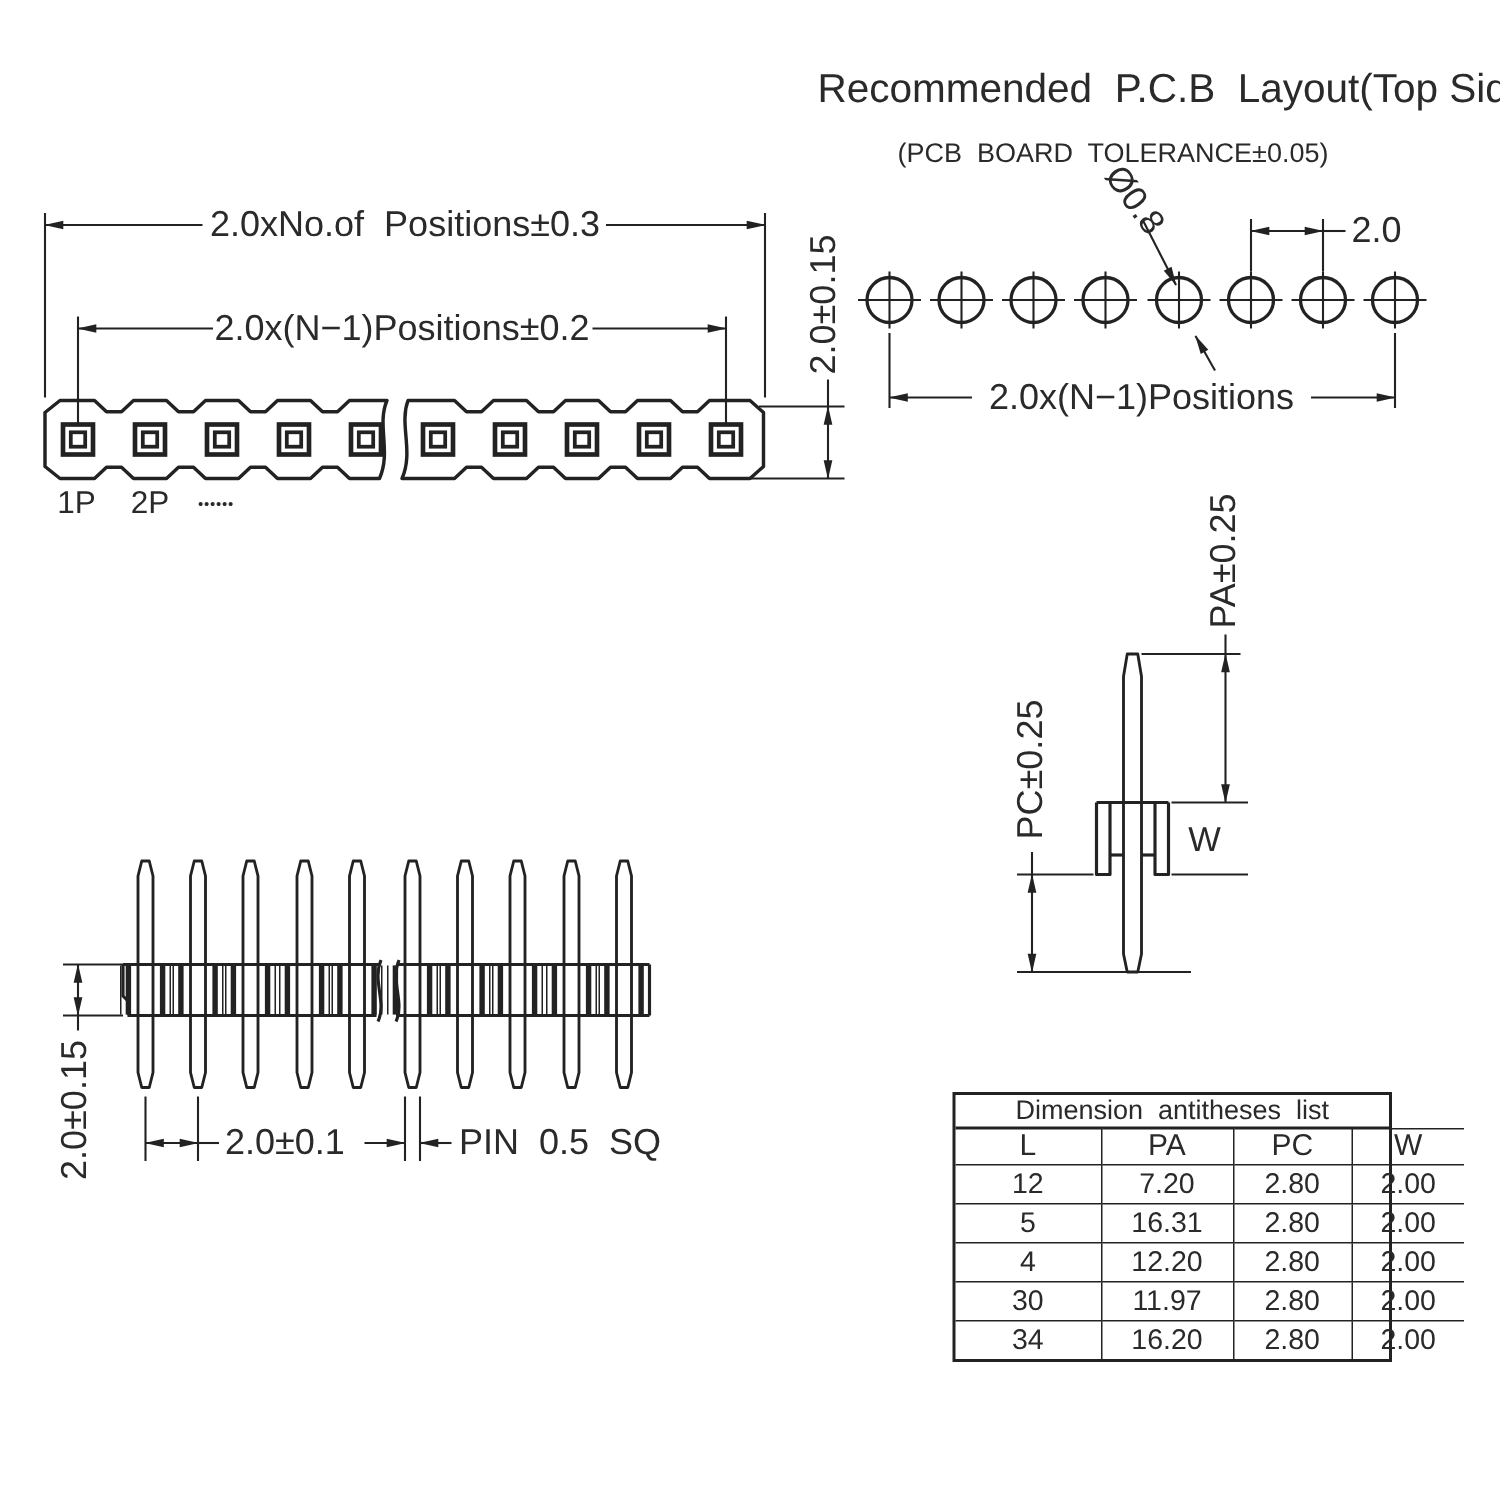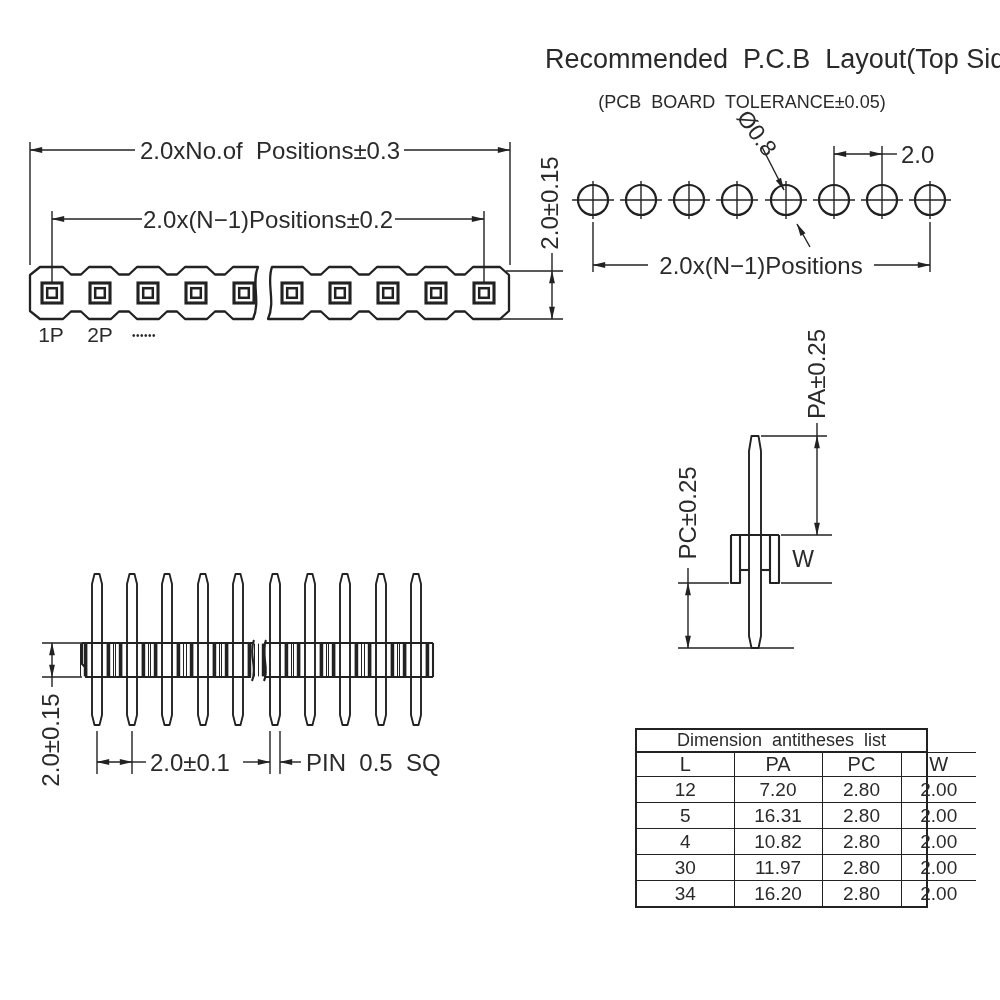--- a/index.html
+++ b/index.html
@@ -290,21 +290,21 @@
             <td>2.00</td>
           </tr>
           <tr>
             <td>5</td>
             <td>16.31</td>
             <td>2.80</td>
             <td>2.00</td>
           </tr>
           <tr>
             <td>4</td>
-            <td>10.82</td>
+            <td>12.20</td>
             <td>2.80</td>
             <td>2.00</td>
           </tr>
           <tr>
             <td>30</td>
             <td>11.97</td>
             <td>2.80</td>
             <td>2.00</td>
           </tr>
           <tr>

